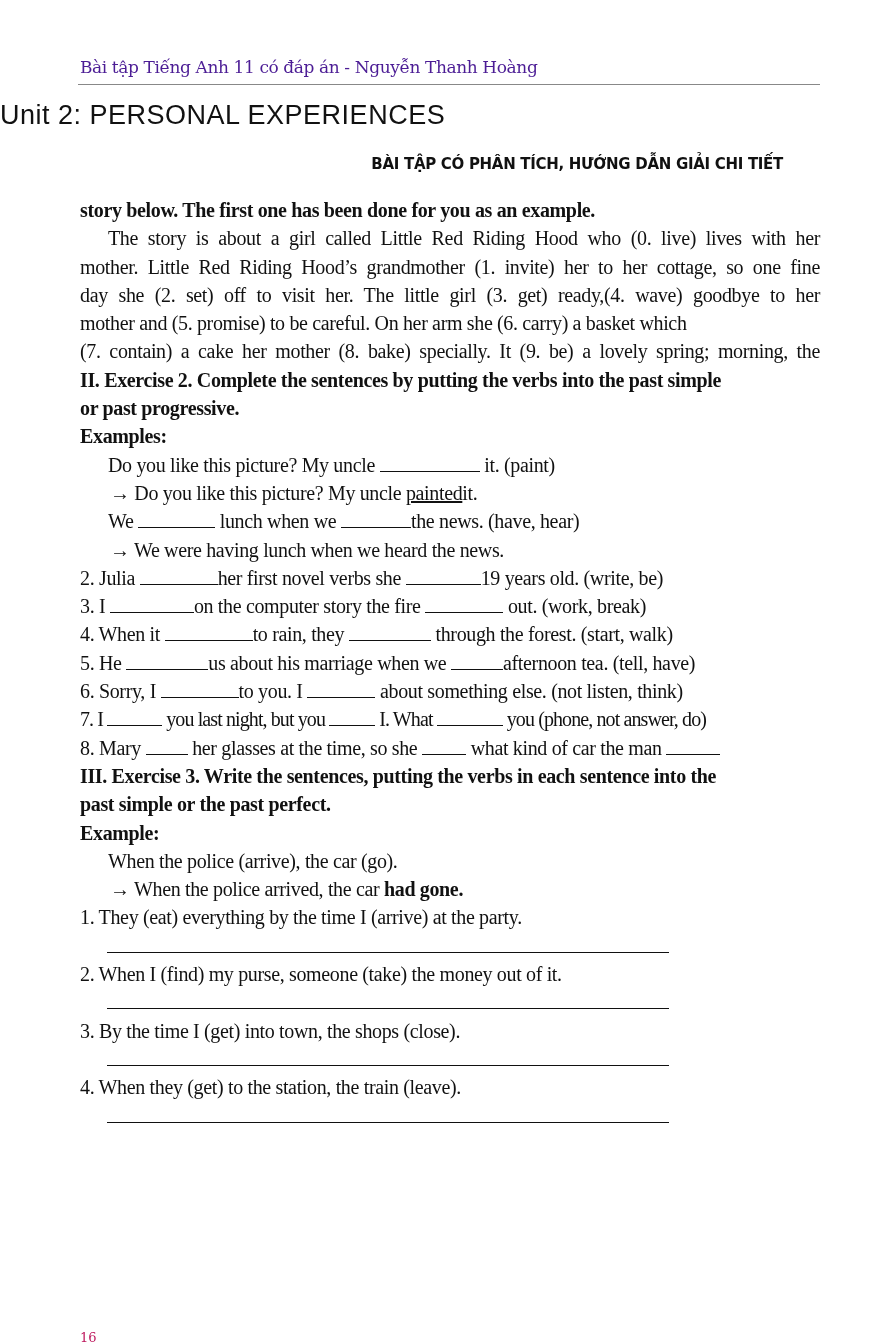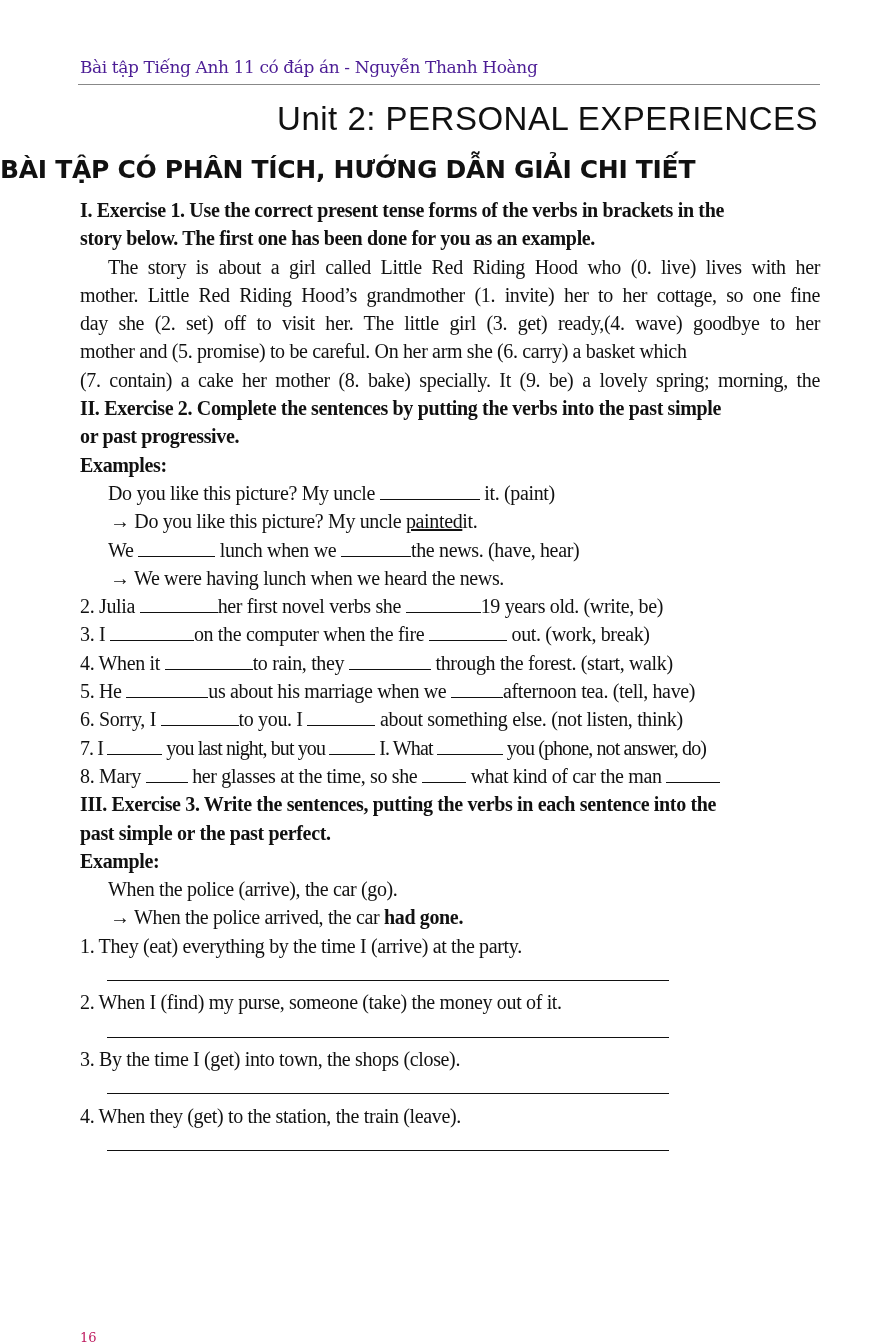--- a/index.html
+++ b/index.html
@@ -5,26 +5,26 @@
   html, body { margin: 0; padding: 0; background: #ffffff; }
   body { width: 894px; height: 1342px; position: relative; overflow: hidden; color: #111; }
   .page { position: absolute; left: 0; top: 0; width: 894px; height: 1342px; }
   .running-header {
     position: absolute; left: 80px; top: 57px; width: 740px;
     font-family: "DejaVu Serif", serif; font-size: 17px; color: #4c1d95;
     letter-spacing: -0.4px;
   }
   .header-rule { position: absolute; left: 78px; top: 84px; width: 742px; height: 0; border-top: 1.5px solid #888; }
   .unit-title {
-    position: absolute; left: 0; top: 100px; width: 818px; text-align: right;
-    font-family: "Liberation Sans", sans-serif; font-size: 33px; color: #111; letter-spacing: 0.5px;
+    position: absolute; left: 0; top: 100px; width: 818px; text-align: left;
+    font-family: "Liberation Sans", sans-serif; font-size: 27px; color: #111; letter-spacing: 0.5px;
   }
   .subtitle {
-    position: absolute; left: 0; top: 155px; width: 783px; text-align: left;
-    font-family: "DejaVu Sans", sans-serif; font-weight: bold; font-size: 25px; color: #111;
+    position: absolute; left: 0; top: 155px; width: 783px; text-align: right;
+    font-family: "DejaVu Sans", sans-serif; font-weight: bold; font-size: 15px; color: #111;
     letter-spacing: -0.3px;
   }
   .body-text {
     position: absolute; left: 80px; top: 196px; width: 740px;
     font-family: "Liberation Serif", serif; font-size: 20px; line-height: 28.3px; color: #111;
     letter-spacing: -0.35px;
   }
   .line { white-space: nowrap; }
   .justify { text-align: justify; text-align-last: justify; white-space: normal; }
   .bold { font-weight: bold; }
@@ -46,21 +46,20 @@
 
   <div class="running-header">Bài tập Tiếng Anh 11 có đáp án - Nguyễn Thanh Hoàng</div>
   <div class="header-rule"></div>
 
   <div class="unit-title">Unit 2: PERSONAL EXPERIENCES</div>
   <div class="subtitle">BÀI TẬP CÓ PHÂN TÍCH, HƯỚNG DẪN GIẢI CHI TIẾT</div>
 
   <div class="body-text">
 
     <div>
-      <div class="line bold">I. Exercise 1. Use the correct present tense forms of the verbs in brackets in the</div>
       <div class="line bold">story below. The first one has been done for you as an example.</div>
       <div class="justify indent1">The story is about a girl called Little Red Riding Hood who (0. live) lives with her</div>
       <div class="justify">mother. Little Red Riding Hood’s grandmother (1. invite) her to her cottage, so one fine</div>
       <div class="justify">day she (2. set) off to visit her. The little girl (3. get) ready,(4. wave) goodbye to her</div>
       <div class="line">mother and (5. promise) to be careful. On her arm she (6. carry) a basket which</div>
       <div class="justify">(7. contain) a cake her mother (8. bake) specially. It (9. be) a lovely spring; morning, the</div>
     </div>
 
     <div>
       <div class="line bold">II. Exercise 2. Complete the sentences by putting the verbs into the past simple</div>
@@ -85,21 +84,21 @@
       </div>
       <div class="line indent2">
         <span>→</span>
         <span>We were having lunch when we heard the news.</span>
       </div>
 
       <div class="line">
         <span>2. Julia </span><span class="blank" style="width:78px"></span><span>her first novel verbs she </span><span class="blank" style="width:75px"></span><span>19 years old. (write, be)</span>
       </div>
       <div class="line">
-        <span>3. I </span><span class="blank" style="width:84px"></span><span>on the computer when the fire </span><span class="blank" style="width:78px"></span><span> out. (work, break)</span>
+        <span>3. I </span><span class="blank" style="width:84px"></span><span>on the computer story the fire </span><span class="blank" style="width:78px"></span><span> out. (work, break)</span>
       </div>
       <div class="line">
         <span>4. When it </span><span class="blank" style="width:88px"></span><span>to rain, they </span><span class="blank" style="width:82px"></span><span> through the forest. (start, walk)</span>
       </div>
       <div class="line">
         <span>5. He </span><span class="blank" style="width:82px"></span><span>us about his marriage when we </span><span class="blank" style="width:52px"></span><span>afternoon tea. (tell, have)</span>
       </div>
       <div class="line">
         <span>6. Sorry, I </span><span class="blank" style="width:78px"></span><span>to you. I </span><span class="blank" style="width:68px"></span><span> about something else. (not listen, think)</span>
       </div>

